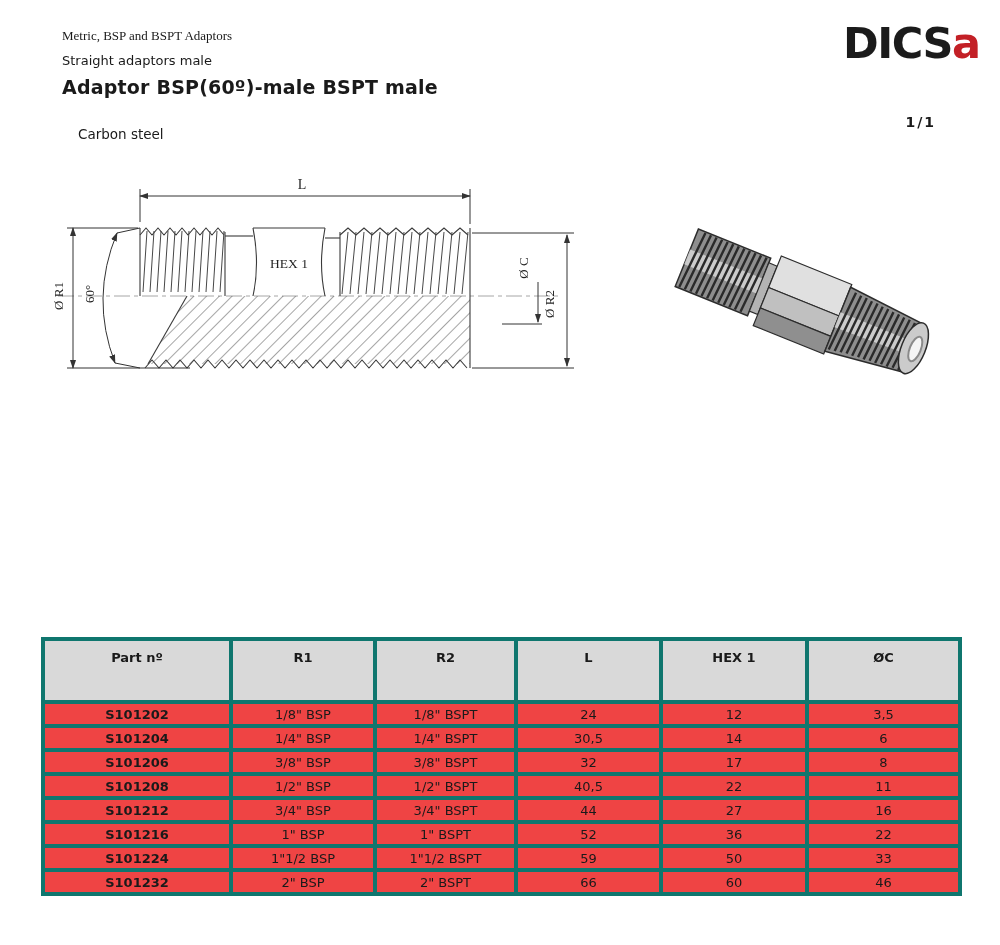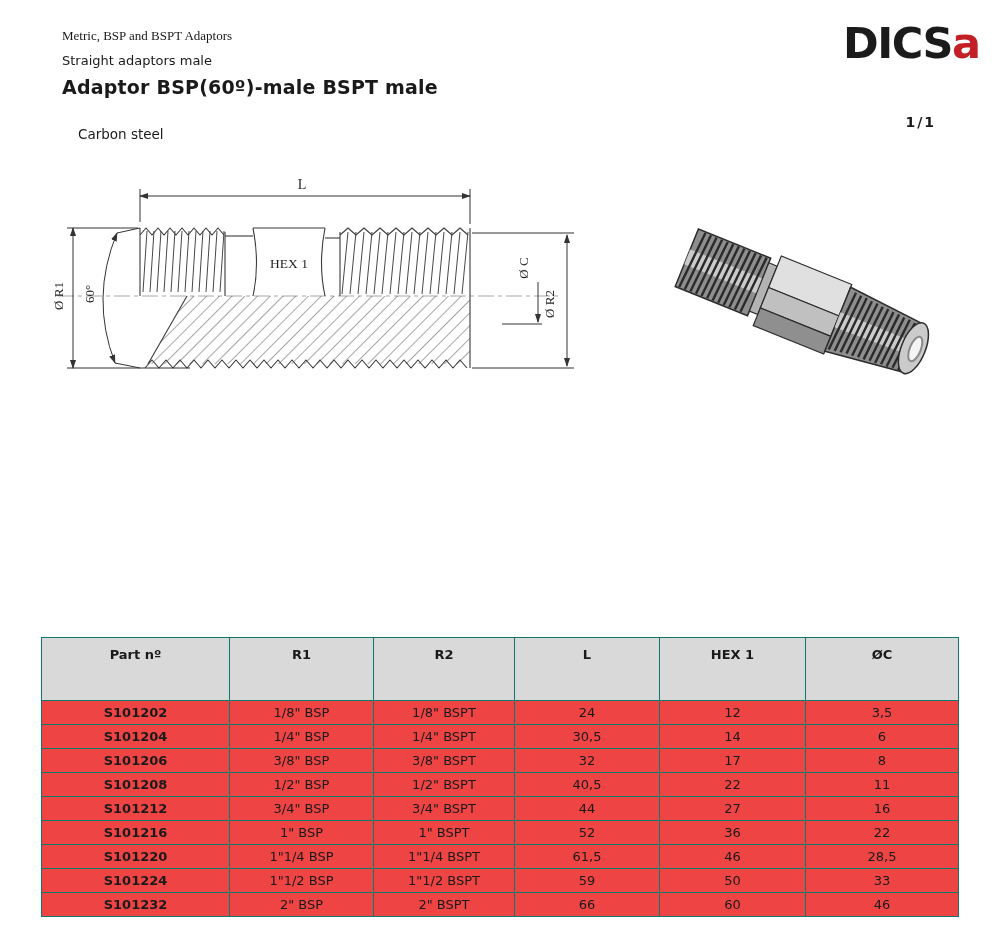--- a/index.html
+++ b/index.html
@@ -20,21 +20,21 @@
           letter-spacing: -1.5px; line-height: 1; }
   .logo .lg-black { color: #1b1b1b; }
   .logo .lg-red   { color: #c32026; }
   
   .drawing { position: absolute; left: 50px;  top: 172px; width: 530px; height: 235px; }
   .photo   { position: absolute; left: 668px; top: 206px; width: 272px; height: 200px; }
   .dim-serif { font-family: "Liberation Serif", "DejaVu Serif", serif; fill: #1f1f1f; }
   
   table.spec { position: absolute; left: 41px; top: 637px; width: 917px;
                border-collapse: collapse; table-layout: fixed; font-size: 13px; }
-  .spec th, .spec td { border: 1px solid #0f766e; text-align: center; overflow: hidden; }
+  .spec th, .spec td { border: 4px solid #0f766e; text-align: center; overflow: hidden; }
   .spec th { background: #d9d9d9; font-weight: bold; vertical-align: top;
              padding-top: 9px; height: 63px; font-size: 13px; }
   .spec td { height: 24px; padding: 1px 2px; background: #ef4444; }
   .spec td.part { font-weight: bold; }
 </style>
 </head>
 <body>
 
 <div class="page">
 
@@ -218,28 +218,20 @@
         </tr>
         <tr>
           <td class="part">S101216</td>
           <td>1" BSP</td>
           <td>1" BSPT</td>
           <td>52</td>
           <td>36</td>
           <td>22</td>
         </tr>
         <tr>
-          <td class="part">S101220</td>
-          <td>1"1/4 BSP</td>
-          <td>1"1/4 BSPT</td>
-          <td>61,5</td>
-          <td>46</td>
-          <td>28,5</td>
-        </tr>
-        <tr>
           <td class="part">S101224</td>
           <td>1"1/2 BSP</td>
           <td>1"1/2 BSPT</td>
           <td>59</td>
           <td>50</td>
           <td>33</td>
         </tr>
         <tr>
           <td class="part">S101232</td>
           <td>2" BSP</td>

